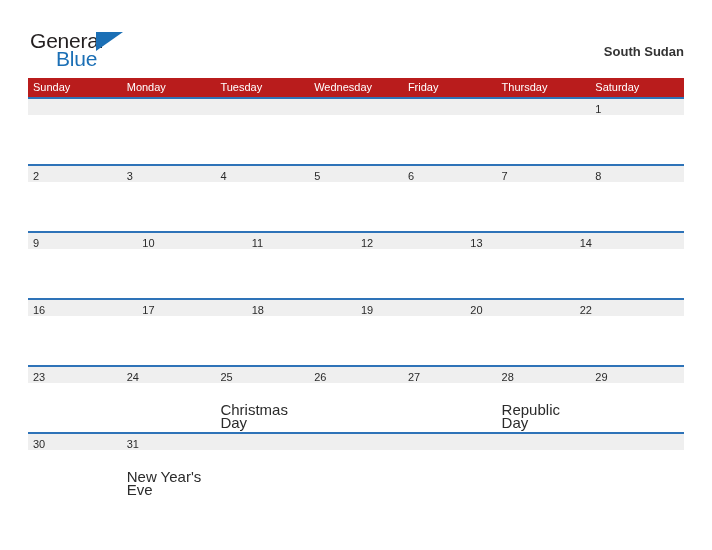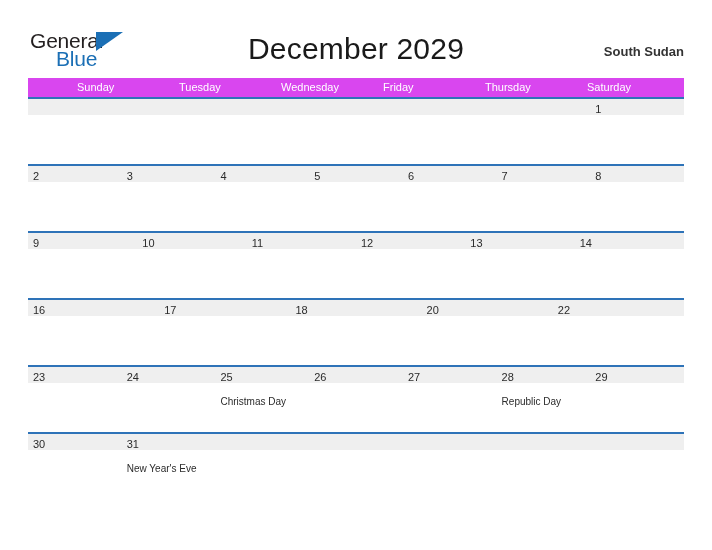--- a/index.html
+++ b/index.html
@@ -80,23 +80,22 @@
   
   .calendar {
     position: absolute;
     left: 28px;
     top: 78px;
     width: 656px;
   }
 
   .dow-row {
     display: flex;
-    background: #d946ef;
+    background: #b91c1c;
     height: 19px;
-    padding-left: 44px;
   }
   .dow-cell {
     flex: 1 1 0;
     color: #ffffff;
     font-size: 11px;
     line-height: 19px;
     padding-left: 5px;
     box-sizing: border-box;
     white-space: nowrap;
     overflow: hidden;
@@ -139,50 +138,50 @@
     position: relative;
   }
   .day-num {
     font-size: 11px;
     color: #2b2b2b;
     line-height: 16px;
     height: 16px;
     display: block;
   }
   .day-event {
-    font-size: 10px;
+    font-size: 15px;
     color: #2b2b2b;
     line-height: 13px;
     display: block;
-    margin-top: 10px;
+    margin-top: 18px;
     padding-right: 4px;
   }
   .day-cell.empty .day-num { visibility: hidden; }
 </style>
 </head>
 <body>
 
 <div class="page-header">
 
   <div class="brand">
     <span class="brand-general">General</span>
     <span class="brand-blue">Blue</span>
     <span class="brand-flag"></span>
   </div>
 
-  <div class="cal-title">December 2029</div>
 
   <div class="cal-region">South Sudan</div>
 
 </div>
 
 <div class="calendar">
 
   <div class="dow-row">
     <div class="dow-cell">Sunday</div>
+    <div class="dow-cell">Monday</div>
     <div class="dow-cell">Tuesday</div>
     <div class="dow-cell">Wednesday</div>
     <div class="dow-cell">Friday</div>
     <div class="dow-cell">Thursday</div>
     <div class="dow-cell">Saturday</div>
   </div>
 
   <div id="weeks-container">
       <div class="week-row">
         <div class="day-band">
@@ -297,20 +296,23 @@
           <div class="day-cell">
             <span class="day-num">16</span>
           </div>
           <div class="day-cell">
             <span class="day-num">17</span>
           </div>
           <div class="day-cell">
             <span class="day-num">18</span>
           </div>
           <div class="day-cell">
+            <span class="day-num">19</span>
+          </div>
+          <div class="day-cell">
             <span class="day-num">20</span>
           </div>
           <div class="day-cell">
             <span class="day-num">22</span>
           </div>
         </div>
       </div>
       <div class="week-row">
         <div class="day-band">
           <div class="band-cell"></div>

